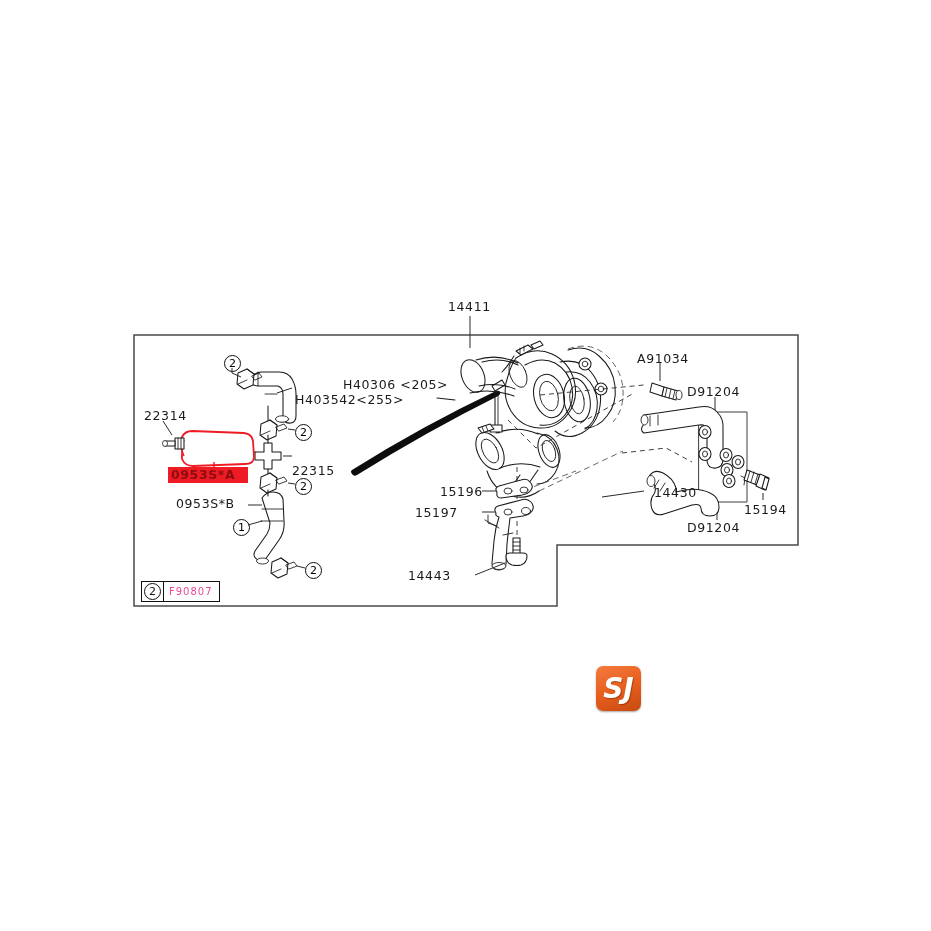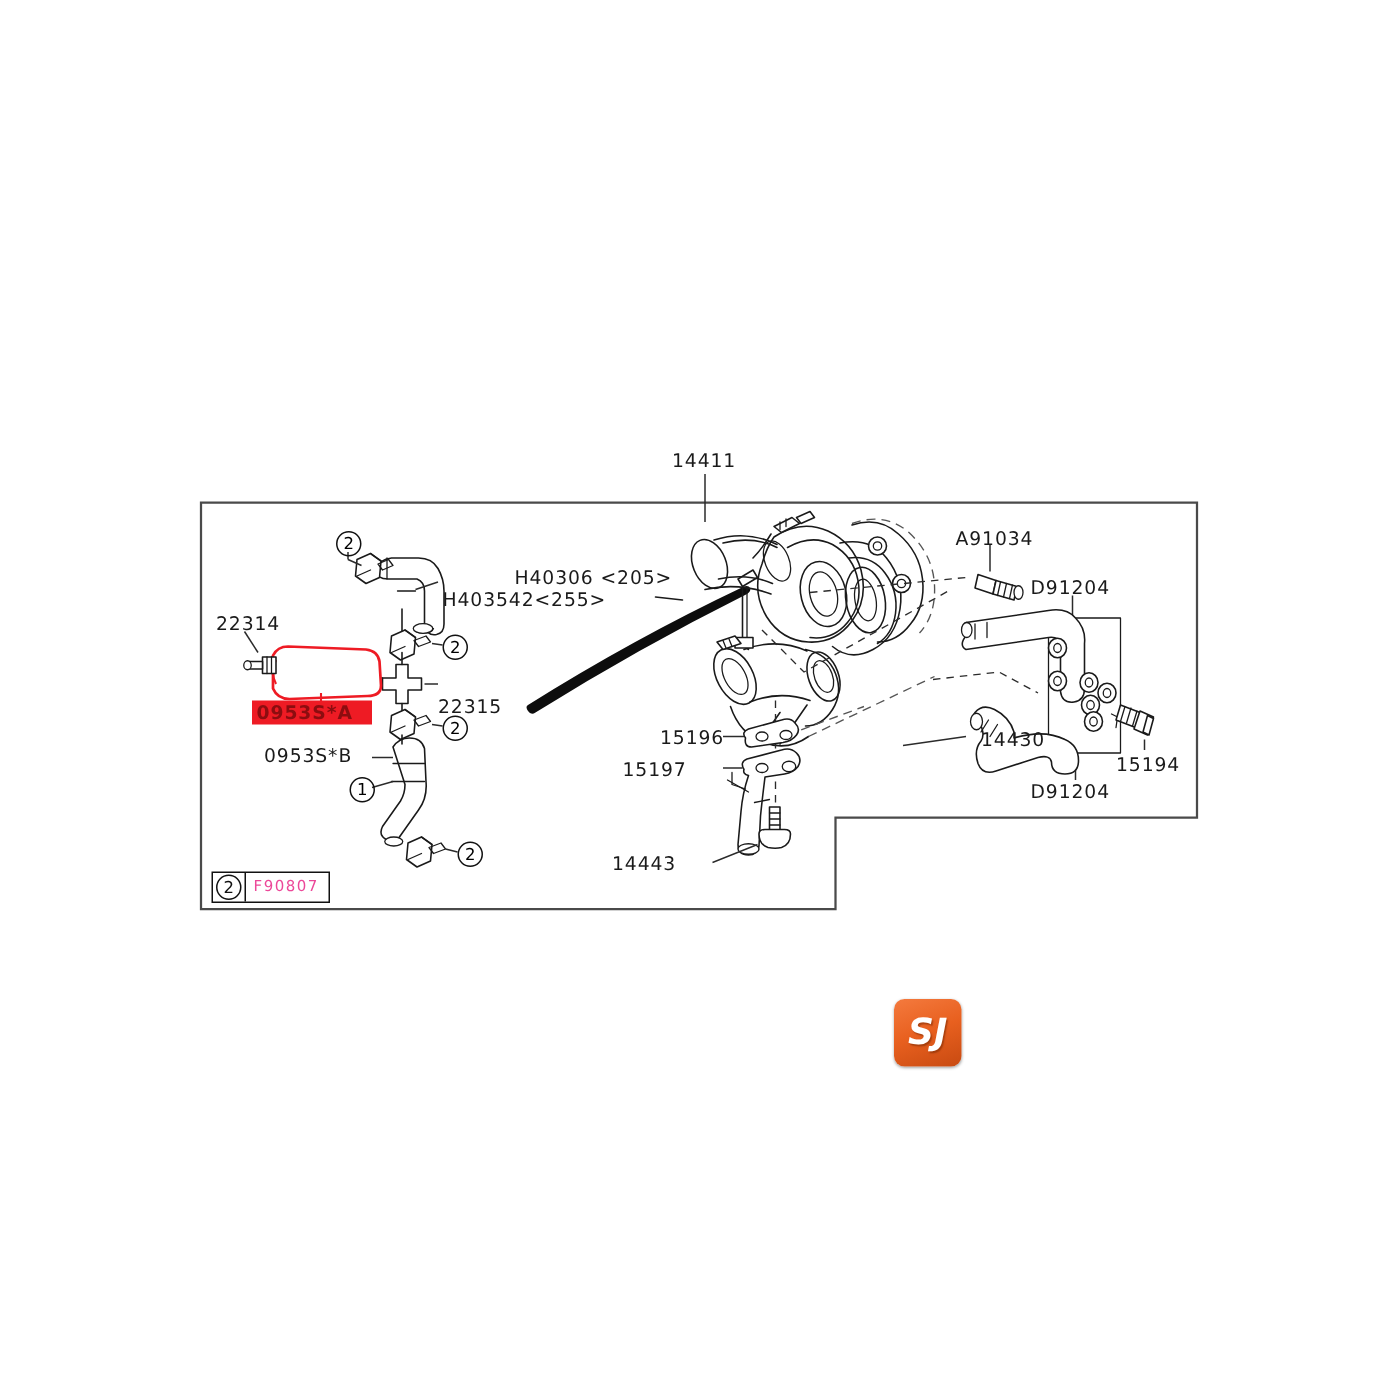--- a/index.html
+++ b/index.html
@@ -109,21 +109,21 @@
     box-shadow: 0 1px 2px rgba(0,0,0,0.35);
     flex: none;
   }
   #wm-badge .s-glyph {
     position: absolute;
     left: 0; top: 0; right: 0; bottom: 0;
     display: flex;
     align-items: center;
     justify-content: center;
     font-family: "DejaVu Sans", sans-serif;
-    font-size: 24px;
+    font-size: 28px;
     font-weight: 700;
     font-style: italic;
     color: #ffffff;
     text-shadow: 1px 1px 1px rgba(120,40,0,0.55);
   }
   #wm-text {
     position: relative;
     flex: none;
   }
   #wm-name {

